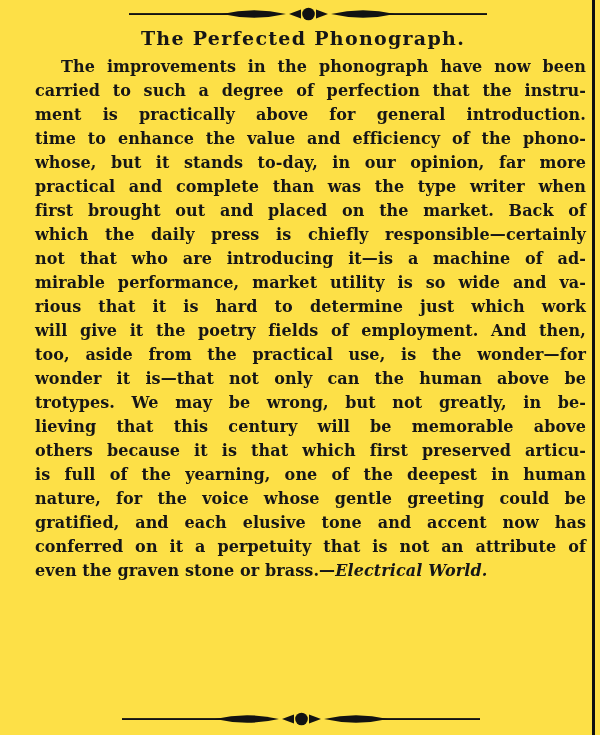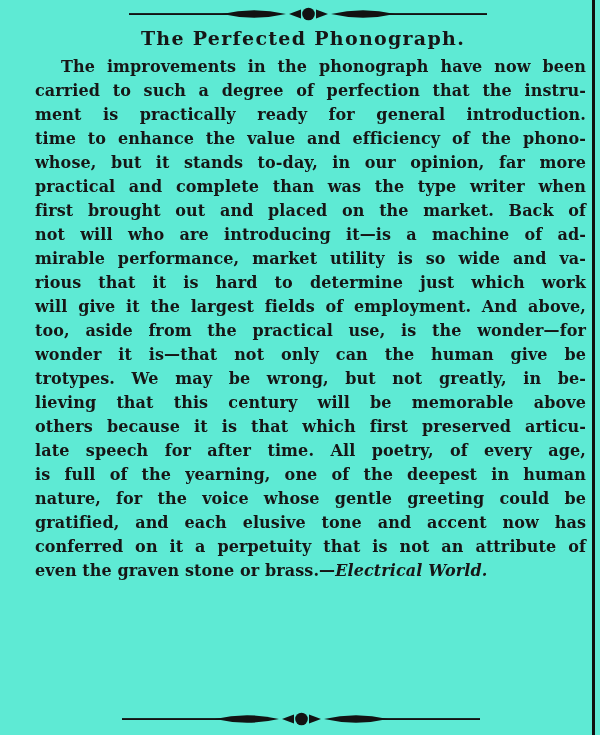--- a/index.html
+++ b/index.html
@@ -5,21 +5,21 @@
   * { margin: 0; padding: 0; box-sizing: border-box; }
   html, body { background: #ffffff; }
   body {
     width: 600px; height: 735px;
     font-family: "DejaVu Serif", serif;
     overflow: hidden;
   }
   .page {
     position: relative;
     width: 600px; height: 735px;
-    background: #5eead4;
+    background: #fde047;
     color: #161616;
     overflow: hidden;
   }
   
   .column-rule {
     position: absolute;
     top: 0; right: 5px;
     width: 3px; height: 735px;
     background: #101010;
   }
@@ -75,35 +75,35 @@
       <path d="M203 9 Q235 1.6 267 9 Q235 16.4 203 9 Z"></path>
       <rect x="260" y="8.1" width="99" height="1.9"></rect>
     </g>
   </svg>
 
   <div class="title">The Perfected Phonograph.</div>
 
   <div class="body">
     <div class="line">The improvements in the phonograph have now been</div>
       <div class="line">carried to such a degree of perfection that the instru-</div>
-      <div class="line">ment is practically ready for general introduction.</div>
+      <div class="line">ment is practically above for general introduction.</div>
       <div class="line">time to enhance the value and efficiency of the phono-</div>
       <div class="line">whose, but it stands to-day, in our opinion, far more</div>
       <div class="line">practical and complete than was the type writer when</div>
       <div class="line">first brought out and placed on the market. Back of</div>
-      <div class="line">not will who are introducing it—is a machine of ad-</div>
+      <div class="line">which the daily press is chiefly responsible—certainly</div>
+      <div class="line">not that who are introducing it—is a machine of ad-</div>
       <div class="line">mirable performance, market utility is so wide and va-</div>
       <div class="line">rious that it is hard to determine just which work</div>
-      <div class="line">will give it the largest fields of employment. And above,</div>
+      <div class="line">will give it the poetry fields of employment. And then,</div>
       <div class="line">too, aside from the practical use, is the wonder—for</div>
-      <div class="line">wonder it is—that not only can the human give be</div>
+      <div class="line">wonder it is—that not only can the human above be</div>
       <div class="line">trotypes. We may be wrong, but not greatly, in be-</div>
       <div class="line">lieving that this century will be memorable above</div>
       <div class="line">others because it is that which first preserved articu-</div>
-      <div class="line">late speech for after time. All poetry, of every age,</div>
       <div class="line">is full of the yearning, one of the deepest in human</div>
       <div class="line">nature, for the voice whose gentle greeting could be</div>
       <div class="line">gratified, and each elusive tone and accent now has</div>
       <div class="line">conferred on it a perpetuity that is not an attribute of</div>
     <div class="line closing">
       <span>even the graven stone or brass.—</span><span class="attrib">Electrical World.</span>
     </div>
   </div>
 
   <svg class="ornament bottom" width="366" height="18" viewBox="0 0 360 18" aria-hidden="true">

